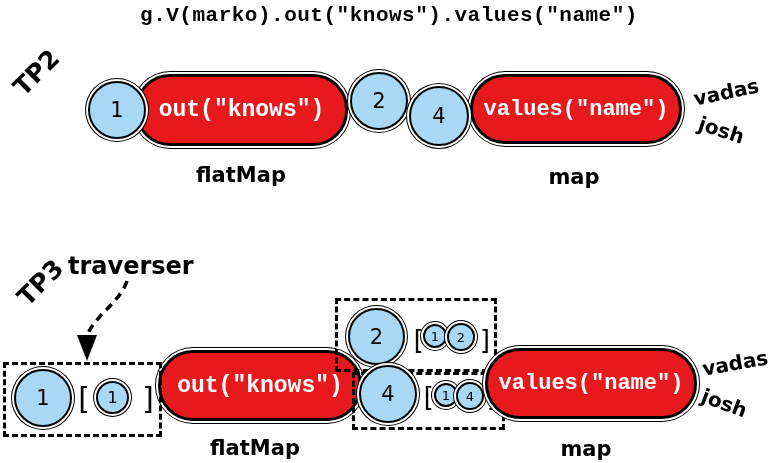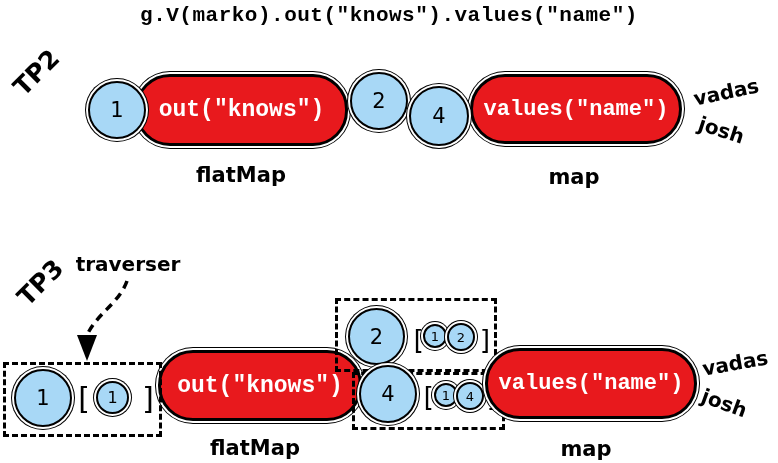--- a/index.html
+++ b/index.html
@@ -58,21 +58,21 @@
   <div class="circle ctext-lg" style="left:350px;top:72px;width:58px;height:58px;z-index:3;">2</div>
   <div class="circle ctext-lg" style="left:409px;top:86px;width:60px;height:60px;z-index:3;">4</div>
 
   <div class="comic" style="left:181px;top:163px;width:120px;text-align:center;font-size:21px;">flatMap</div>
   <div class="comic" style="left:514px;top:165px;width:120px;text-align:center;font-size:21px;">map</div>
 
   <div class="comic" style="left:693px;top:80px;font-size:20px;transform:rotate(-12deg);">vadas</div>
   <div class="comic" style="left:698px;top:118px;font-size:20px;transform:rotate(18deg);">josh</div>
 
   <div class="comic" style="left:14px;top:268px;font-size:25px;transform:rotate(-45deg);">TP3</div>
-  <div class="comic" style="left:68px;top:252px;width:120px;text-align:center;font-size:20px;">traverser</div>
+  <div class="comic" style="left:68px;top:252px;width:120px;text-align:center;font-size:24px;">traverser</div>
 
   <svg class="overlay" width="778" height="463">
     <path d="M127,281 C119,303 99,312 88,333" fill="none" stroke="#000" stroke-width="3.5" stroke-dasharray="8 6"></path>
     <polygon points="77,335 97,335 87,361" fill="#000"></polygon>
   </svg>
 
   <div class="step" style="left:158px;top:350px;width:204px;height:71px;z-index:1;font-size:23px;">
     <span>out("knows")</span>
   </div>
 

